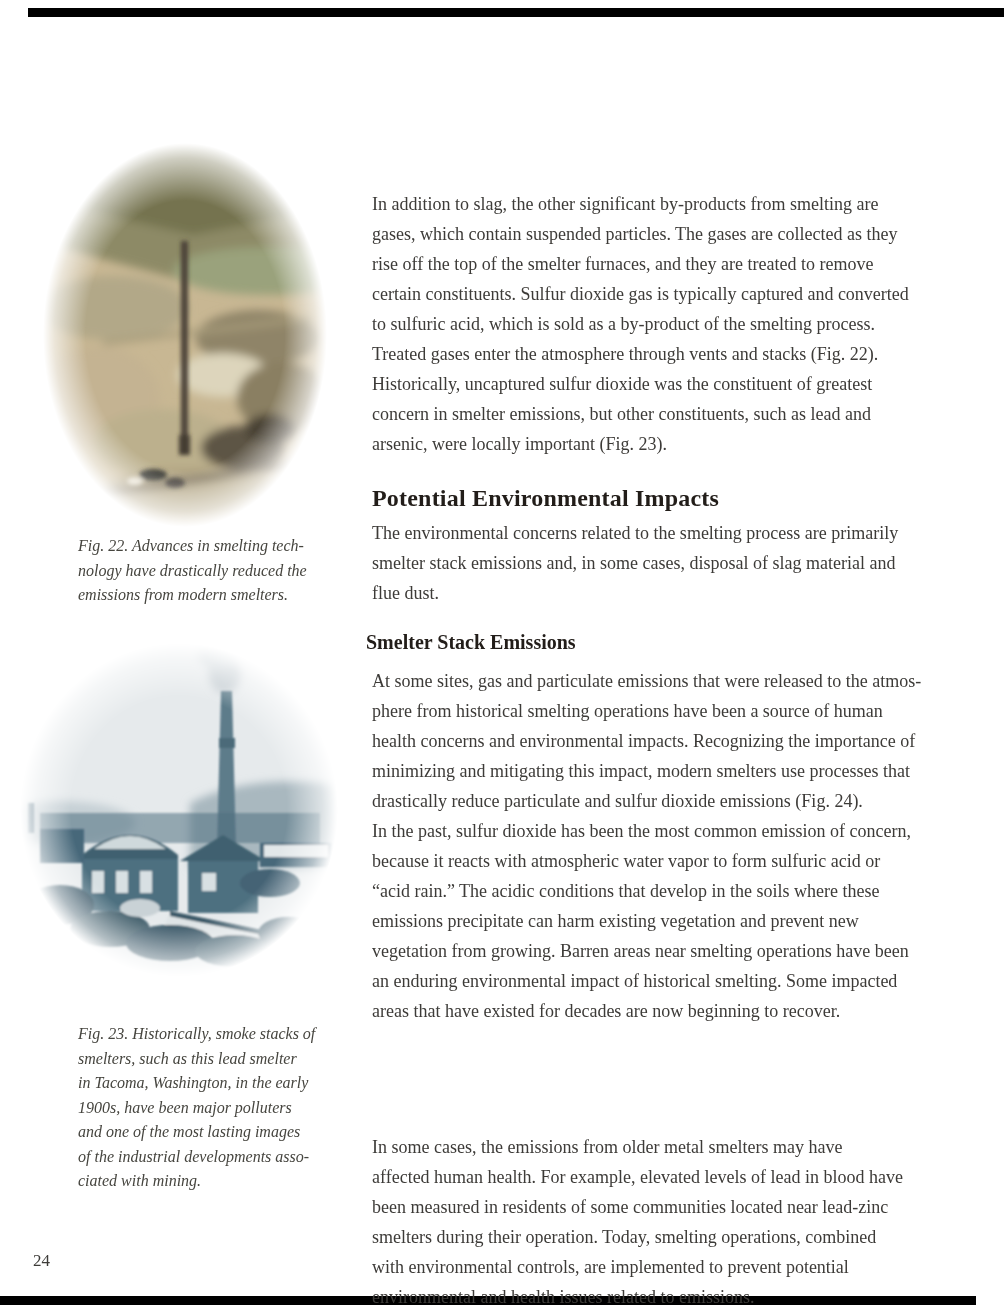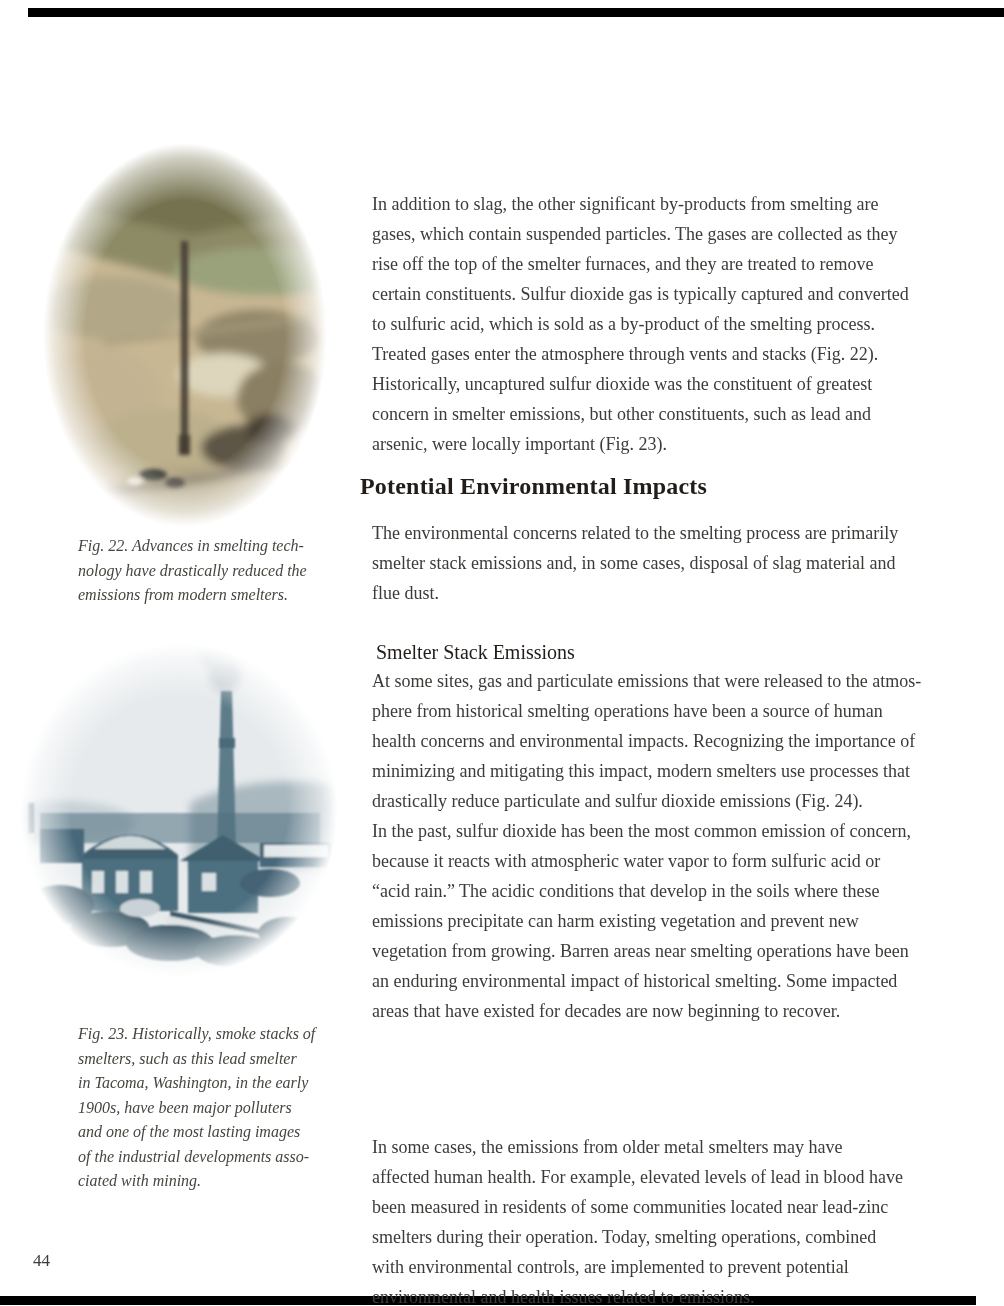--- a/index.html
+++ b/index.html
@@ -44,28 +44,28 @@
     position: absolute;
     margin: 12px;
     width: 625px;
     font-size: 18px;
     line-height: 30px;
     color: #3d3b38;
     white-space: pre-line;
   }
   .para-intro { top: 177px; }
   .h1 {
-    position: absolute; top: 471px; margin: 0;
+    position: absolute; top: 471px; margin: 12px;
     font-size: 24px; line-height: 30px; font-weight: bold;
     color: #221d19; letter-spacing: 0.2px;
   }
   .para-section-intro { top: 506px; }
   .h2 {
-    position: absolute; top: 622px; margin: 16px;
-    font-size: 20px; line-height: 28px; font-weight: normal;
+    position: absolute; top: 622px; margin: 6px;
+    font-size: 20px; line-height: 28px; font-weight: bold;
     color: #221d19;
   }
   .para-sub-1 { top: 654px; }
   .para-sub-2 { top: 804px; }
   .para-sub-3 { top: 1120px; }
 
   .page-number {
     position: absolute; left: 33px; top: 1251px;
     font-size: 17px; color: #3d3b38;
   }
@@ -233,15 +233,15 @@
 areas that have existed for decades are now beginning to recover.</p>
 
     <p class="para para-sub-3">In some cases, the emissions from older metal smelters may have
 affected human health. For example, elevated levels of lead in blood have
 been measured in residents of some communities located near lead-zinc
 smelters during their operation. Today, smelting operations, combined
 with environmental controls, are implemented to prevent potential
 environmental and health issues related to emissions.</p>
   </main>
 
-  <div class="page-number">44</div>
+  <div class="page-number">24</div>
 
 </div>
 
 </body></html>

